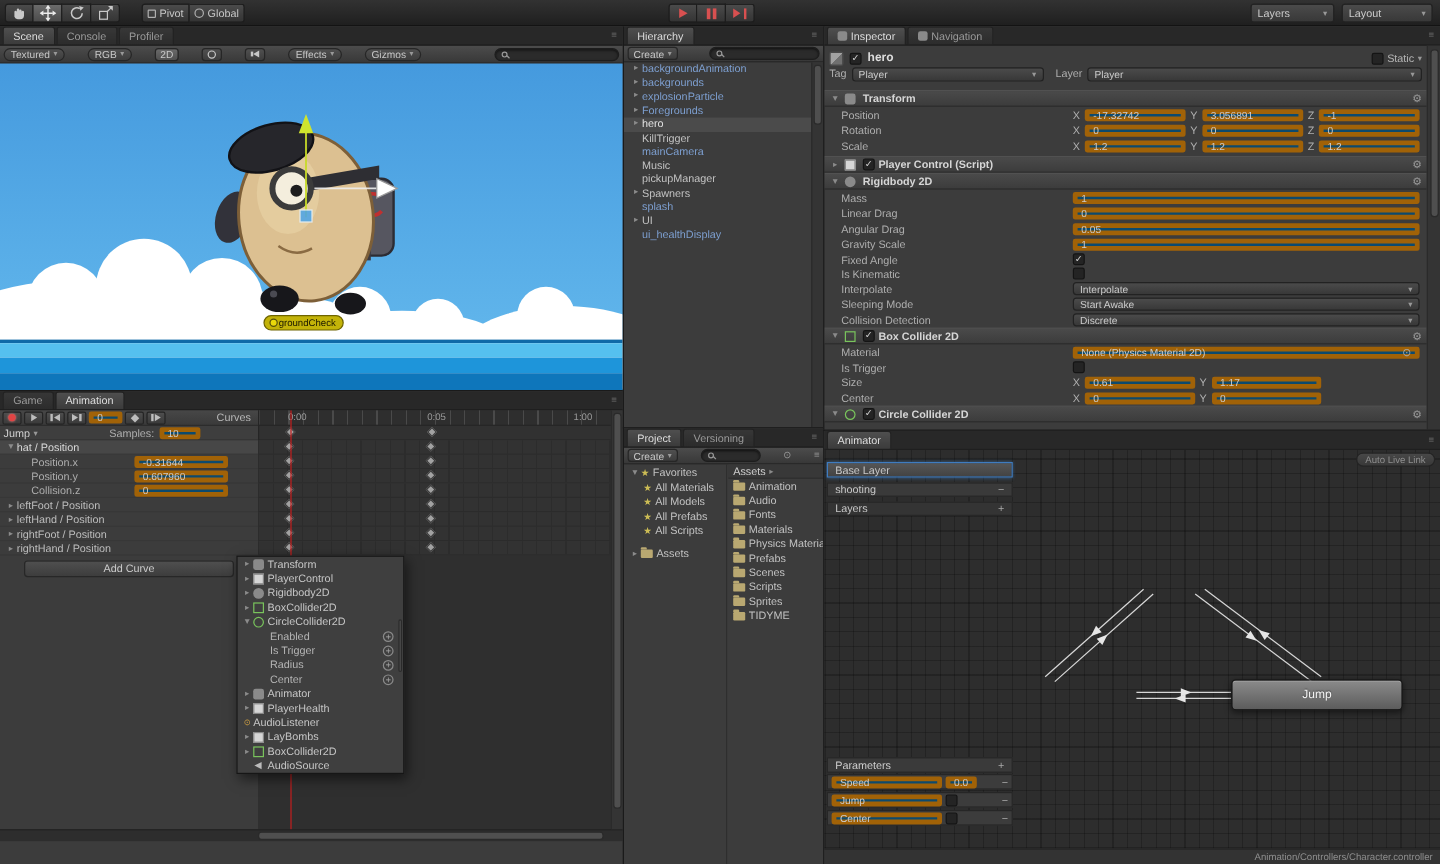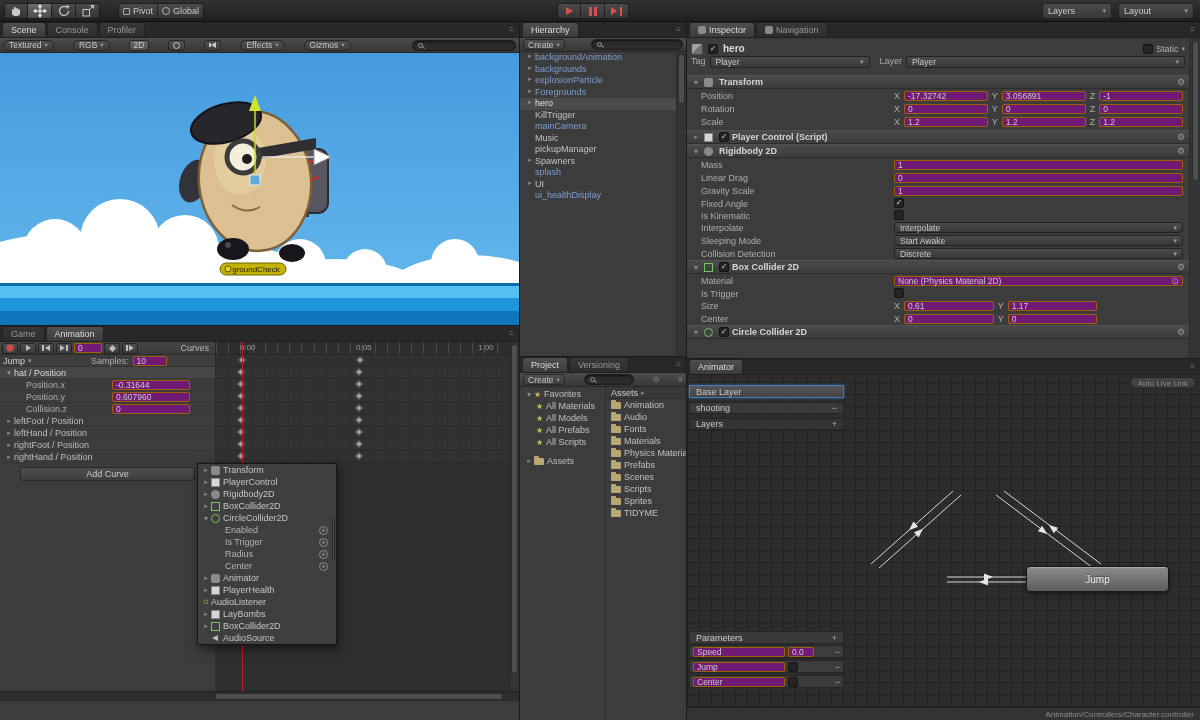--- a/index.html
+++ b/index.html
@@ -29,21 +29,21 @@
 .tabicon{width:8px;height:8px;background:#8a8a8a;border-radius:2px;display:inline-block}
 
 .mini-dd,.mini-btn{background:linear-gradient(#505050,#3d3d3d);border:1px solid #262626;color:#c8c8c8;height:11px;display:flex;align-items:center;gap:3px;padding:0 5px;font-size:8.5px}
 .mini-dd{border-radius:8px}
 .mini-btn{border-radius:3px;padding:0 4px}
 .mini-btn.on{background:linear-gradient(#6a6a6a,#505050)}
 .mini-dd .arw{font-size:6.5px;color:#999}
 .search{height:11px;border-radius:8px;background:#2b2b2b;border:1px solid #1d1d1d;box-shadow:inset 0 1px 2px rgba(0,0,0,.6);display:flex;align-items:center;gap:3px;padding:0 5px;color:#777}
 .mag{width:5px;height:5px;border:1px solid #999;border-radius:50%;position:relative;flex:none}
 .mag:after{content:"";position:absolute;width:3px;height:1px;background:#999;transform:rotate(45deg);right:-3px;bottom:-1px}
-.field{background:#701a75;border:1px solid #a16207;border-radius:2px;color:#ccc;padding:0 3px;display:flex;align-items:center;font-size:8.5px}
+.field{background:#0c4a6e;border:4px solid #a16207;border-radius:2px;color:#ccc;padding:0 3px;display:flex;align-items:center;font-size:8.5px}
 .cb{width:10px;height:10px;background:#242424;border:1px solid #141414;border-radius:2px;color:#d0d0d0;font-size:8px;line-height:8px;display:flex;align-items:center;justify-content:center;flex:none}
 .tri{color:#8b8b8b;font-size:7px;width:10px;flex:none;text-align:center}
 .gear{margin-left:auto;color:#9a9a9a;font-size:9px}
 .sun-icon{width:7px;height:7px;border:1px solid #c8c8c8;border-radius:50%;display:inline-block}
 .spk{display:flex;align-items:center}.spk .b{width:2px;height:4px;background:#c8c8c8}.spk .t{width:0;height:0;border-right:5px solid #c8c8c8;border-top:3.5px solid transparent;border-bottom:3.5px solid transparent}
 .scrollv{position:absolute;background:#343434;border-left:1px solid #2a2a2a}
 .thumb{position:absolute;background:#4f4f4f;border-radius:3px;border:1px solid #2a2a2a}
 
 .s-toolbar{height:15px;background:linear-gradient(#4c4c4c,#383838);border-bottom:1px solid #262626;display:flex;align-items:center;gap:19px;padding:0 3px}
 .viewport{position:absolute;top:31px;left:0;right:0;bottom:0;overflow:hidden;background:#4aa0e4}
@@ -829,20 +829,28 @@
         </div>
       <div class="irow">
           <span class="lbl">Linear Drag</span>
           <div class="ctrl">
             <span class="field f1">
               <span>0</span>
             </span>
           </div>
         </div>
       <div class="irow">
+          <span class="lbl">Angular Drag</span>
+          <div class="ctrl">
+            <span class="field f1">
+              <span>0.05</span>
+            </span>
+          </div>
+        </div>
+      <div class="irow">
           <span class="lbl">Gravity Scale</span>
           <div class="ctrl">
             <span class="field f1">
               <span>1</span>
             </span>
           </div>
         </div>
       <div class="irow" style="height:12px">
           <span class="lbl">Fixed Angle</span>
           <div class="ctrl">

